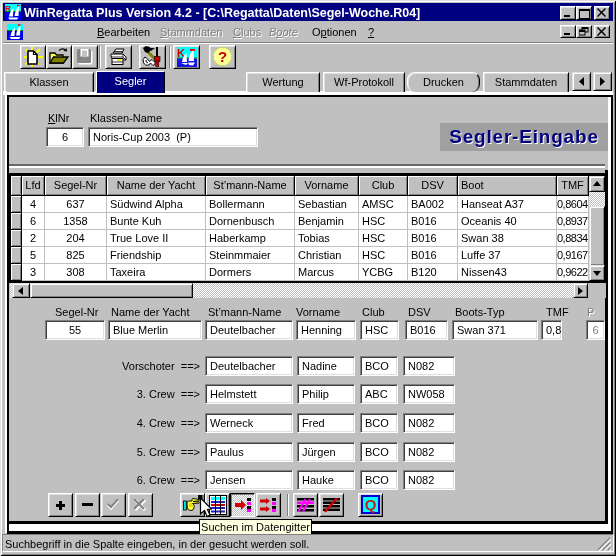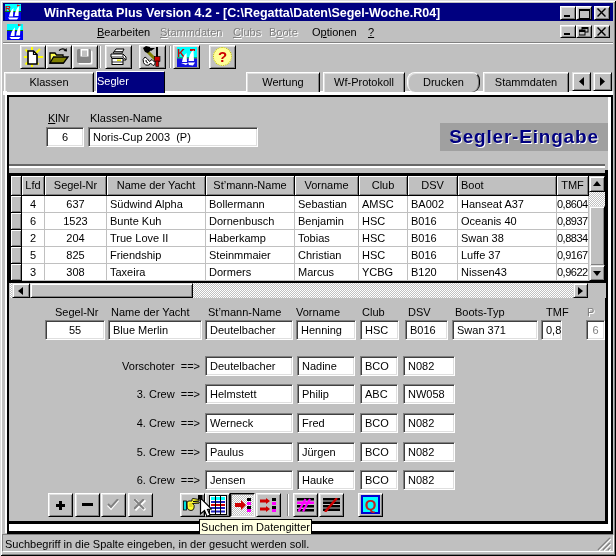--- a/index.html
+++ b/index.html
@@ -8,21 +8,21 @@
 box-shadow:inset 1px 1px 0 #dfdfdf,inset -1px -1px 0 #000,inset 2px 2px 0 #fff,inset -2px -2px 0 #808080;}
 .ras{box-sizing:border-box;background:#c0c0c0;border:1px solid;border-color:#fff #000 #000 #fff;box-shadow:inset 1px 1px 0 #dfdfdf,inset -1px -1px 0 #808080;}
 .ras2{box-sizing:border-box;background:#c0c0c0;border:1px solid;border-color:#dfdfdf #000 #000 #dfdfdf;box-shadow:inset 1px 1px 0 #fff,inset -1px -1px 0 #808080;}
 .edit{background:#fff;border:1px solid;border-color:#808080 #fff #fff #808080;box-shadow:inset 1px 1px 0 #404040,inset -1px -1px 0 #dfdfdf;line-height:16px;padding:1px 0 0 4px;box-sizing:border-box;white-space:nowrap;overflow:hidden;}
 .editc{text-align:center;padding-left:0;}
 .checker{background:repeating-conic-gradient(#fff 0% 25%,#c0c0c0 0% 50%);background-size:2px 2px;}
 .dis{color:#808080;text-shadow:1px 1px 0 #fff;}
 .lbl{white-space:nowrap;}
 u{text-decoration:underline;text-underline-offset:1px;}
 .tab{height:20px;background:#c0c0c0;border:1px solid;border-color:#fff #000 #000 #fff;border-bottom:none;box-shadow:inset 1px 1px 0 #dfdfdf,inset -1px 0 0 #808080;box-sizing:border-box;text-align:center;line-height:18px;}
-.tabsel{height:22px;background:#000080;color:#fff;border:1px solid;border-color:#fff #000 #000 #fff;border-bottom:none;box-sizing:border-box;text-align:left;line-height:19px;}
+.tabsel{height:22px;background:#000080;color:#fff;border:1px solid;border-color:#fff #000 #000 #fff;border-bottom:none;box-sizing:border-box;text-align:center;line-height:19px;}
 #grid{display:grid;grid-template-columns:11px 23px 62px 99px 89px 64px 49px 50px 99px 32px;grid-template-rows:20px 17px 17px 17px 17px 17px;background:#fff;}
 #grid .h{background:#c0c0c0;border-right:1px solid #000;border-bottom:1px solid #000;box-shadow:inset 1px 1px 0 #fff,inset -1px -1px 0 #808080;text-align:center;line-height:19px;box-sizing:border-box;overflow:hidden;}
 #grid .i{background:#c0c0c0;border-right:1px solid #000;border-bottom:1px solid #000;box-shadow:inset 1px 1px 0 #fff,inset -1px -1px 0 #808080;box-sizing:border-box;}
 #grid .c{background:#fff;border-right:1px solid #c0c0c0;border-bottom:1px solid #c0c0c0;box-sizing:border-box;padding:1px 0 0 3px;white-space:nowrap;overflow:hidden;line-height:15px;}
 #grid .cc{text-align:center;padding-left:0;}
 #grid .cr{text-align:right;padding-left:0;padding-right:2px;letter-spacing:-0.5px;}
 .crlbl{text-align:right;white-space:nowrap;}
 .bb{box-sizing:border-box;background:#c0c0c0;border:1px solid;border-color:#fff #000 #000 #fff;box-shadow:inset 1px 1px 0 #dfdfdf,inset -1px -1px 0 #808080;}
 .bbp{border-color:#000 #fff #fff #000;box-shadow:inset 1px 1px 0 #808080,inset -1px -1px 0 #dfdfdf;background:repeating-conic-gradient(#fff 0% 25%,#c0c0c0 0% 50%);background-size:2px 2px;}
 </style></head>
@@ -33,21 +33,21 @@
 <svg class="abs" style="left:5px;top:4px" width="16" height="16" viewBox="0 0 16 16">
 <rect width="16" height="7" fill="#00ffff"></rect>
       <rect y="7" width="16" height="1" fill="#008000"></rect>
       <rect y="8" width="16" height="8" fill="#0000f0"></rect>
 <path d="M4 12.5 C4.5 9 6 6 8.5 4 L8 12.5 Z" fill="#fff"></path>
       <path d="M9.5 12 C10 8 11.5 4 14 2 L13.5 12 Z" fill="#fff"></path>
 <path d="M3 13.5 L13.5 13.5 L12 15.5 L4.5 15.5 Z" fill="#fff"></path>
 <text x="0" y="7" font-family="Liberation Sans" font-size="8" font-weight="bold" fill="#e00000">R</text>
 <path d="M12 0.5 L16 1.5 L12 2.5 Z" fill="#f00"></path>
 </svg>
-<div class="abs" style="left:24px;top:6px;color:#fff;font-weight:bold;font-size:12.5px;white-space:nowrap;margin-left:20px;">WinRegatta Plus Version 4.2 - [C:\Regatta\Daten\Segel-Woche.R04]</div>
+<div class="abs" style="left:24px;top:6px;color:#fff;font-weight:bold;font-size:12.5px;white-space:nowrap;">WinRegatta Plus Version 4.2 - [C:\Regatta\Daten\Segel-Woche.R04]</div>
 <div class="abs ras" style="left:560px;top:6px;width:16px;height:14px;"></div>
 <div class="abs" style="left:564px;top:15px;width:6px;height:2px;background:#000;"></div>
 <div class="abs ras" style="left:576px;top:6px;width:16px;height:14px;"></div>
 <div class="abs" style="left:579px;top:9px;width:9px;height:7px;border:1px solid #000;border-top-width:2px;"></div>
 <div class="abs ras" style="left:594px;top:6px;width:16px;height:14px;"></div>
 <svg class="abs" style="left:597px;top:8px" width="9" height="9" viewBox="0 0 9 9">
       <path d="M1 0 L4.5 3.5 L8 0 L9 1 L5.5 4.5 L9 8 L8 9 L4.5 5.5 L1 9 L0 8 L3.5 4.5 L0 1 Z" fill="#000"></path>
     </svg>
 
 <svg class="abs" style="left:7px;top:24px" width="16" height="16" viewBox="0 0 16 16">
@@ -56,21 +56,21 @@
       <rect y="7" width="16" height="9" fill="#0000f0"></rect>
 <path d="M3.5 12 C4 8.5 5.5 5.5 8 3.5 L7.5 12 Z" fill="#fff"></path>
       <path d="M9 11.5 C9.5 7.5 11 3.5 13.5 1.5 L13 11.5 Z" fill="#fff"></path>
 <path d="M2.5 13 L13.5 13 L12 15 L4 15 Z" fill="#fff"></path>
       <path d="M11 0 L15 1 L11 2 Z" fill="#f00"></path>
 </svg>
 <div class="abs lbl" style="left:28px;top:26px;margin-top:20px;"><u>D</u>atei</div>
 <div class="abs lbl" style="left:97px;top:26px;"><u>B</u>earbeiten</div>
 <div class="abs lbl dis" style="left:160px;top:26px;"><u>S</u>tammdaten</div>
 <div class="abs lbl dis" style="left:233px;top:26px;"><u>C</u>lubs</div>
-<div class="abs lbl dis" style="left:269px;top:26px;">B<u>o</u>ote</div>
+<div class="abs lbl dis" style="left:269px;top:26px;font-style:italic;">B<u>o</u>ote</div>
 <div class="abs lbl" style="left:312px;top:26px;">O<u>p</u>tionen</div>
 <div class="abs lbl" style="left:368px;top:26px;"><u>?</u></div>
 <div class="abs ras" style="left:560px;top:25px;width:16px;height:13px;"></div>
 <div class="abs" style="left:564px;top:33px;width:6px;height:2px;background:#000;"></div>
 <div class="abs ras" style="left:576px;top:25px;width:16px;height:13px;"></div>
 <svg class="abs" style="left:579px;top:27px" width="10" height="9" viewBox="0 0 10 9">
       <rect x="3" y="0" width="6" height="5" fill="none" stroke="#000"></rect>
       <rect x="3" y="0" width="6" height="2" fill="#000"></rect>
       <rect x="0" y="3" width="6" height="5" fill="#c0c0c0" stroke="#000"></rect>
       <rect x="0" y="3" width="6" height="2" fill="#000"></rect>
@@ -196,21 +196,21 @@
       <div class="c cc">637</div>
       <div class="c">Südwind Alpha</div>
       <div class="c">Bollermann</div>
       <div class="c">Sebastian</div>
       <div class="c">AMSC</div>
       <div class="c">BA002</div>
       <div class="c">Hanseat A37</div>
       <div class="c cr">0,8604</div>
 <div class="i"></div>
       <div class="c cc">6</div>
-      <div class="c cc">1523</div>
+      <div class="c cc">1358</div>
       <div class="c">Bunte Kuh</div>
       <div class="c">Dornenbusch</div>
       <div class="c">Benjamin</div>
       <div class="c">HSC</div>
       <div class="c">B016</div>
       <div class="c">Oceanis 40</div>
       <div class="c cr">0,8937</div>
 <div class="i"></div>
       <div class="c cc">2</div>
       <div class="c cc">204</div>

